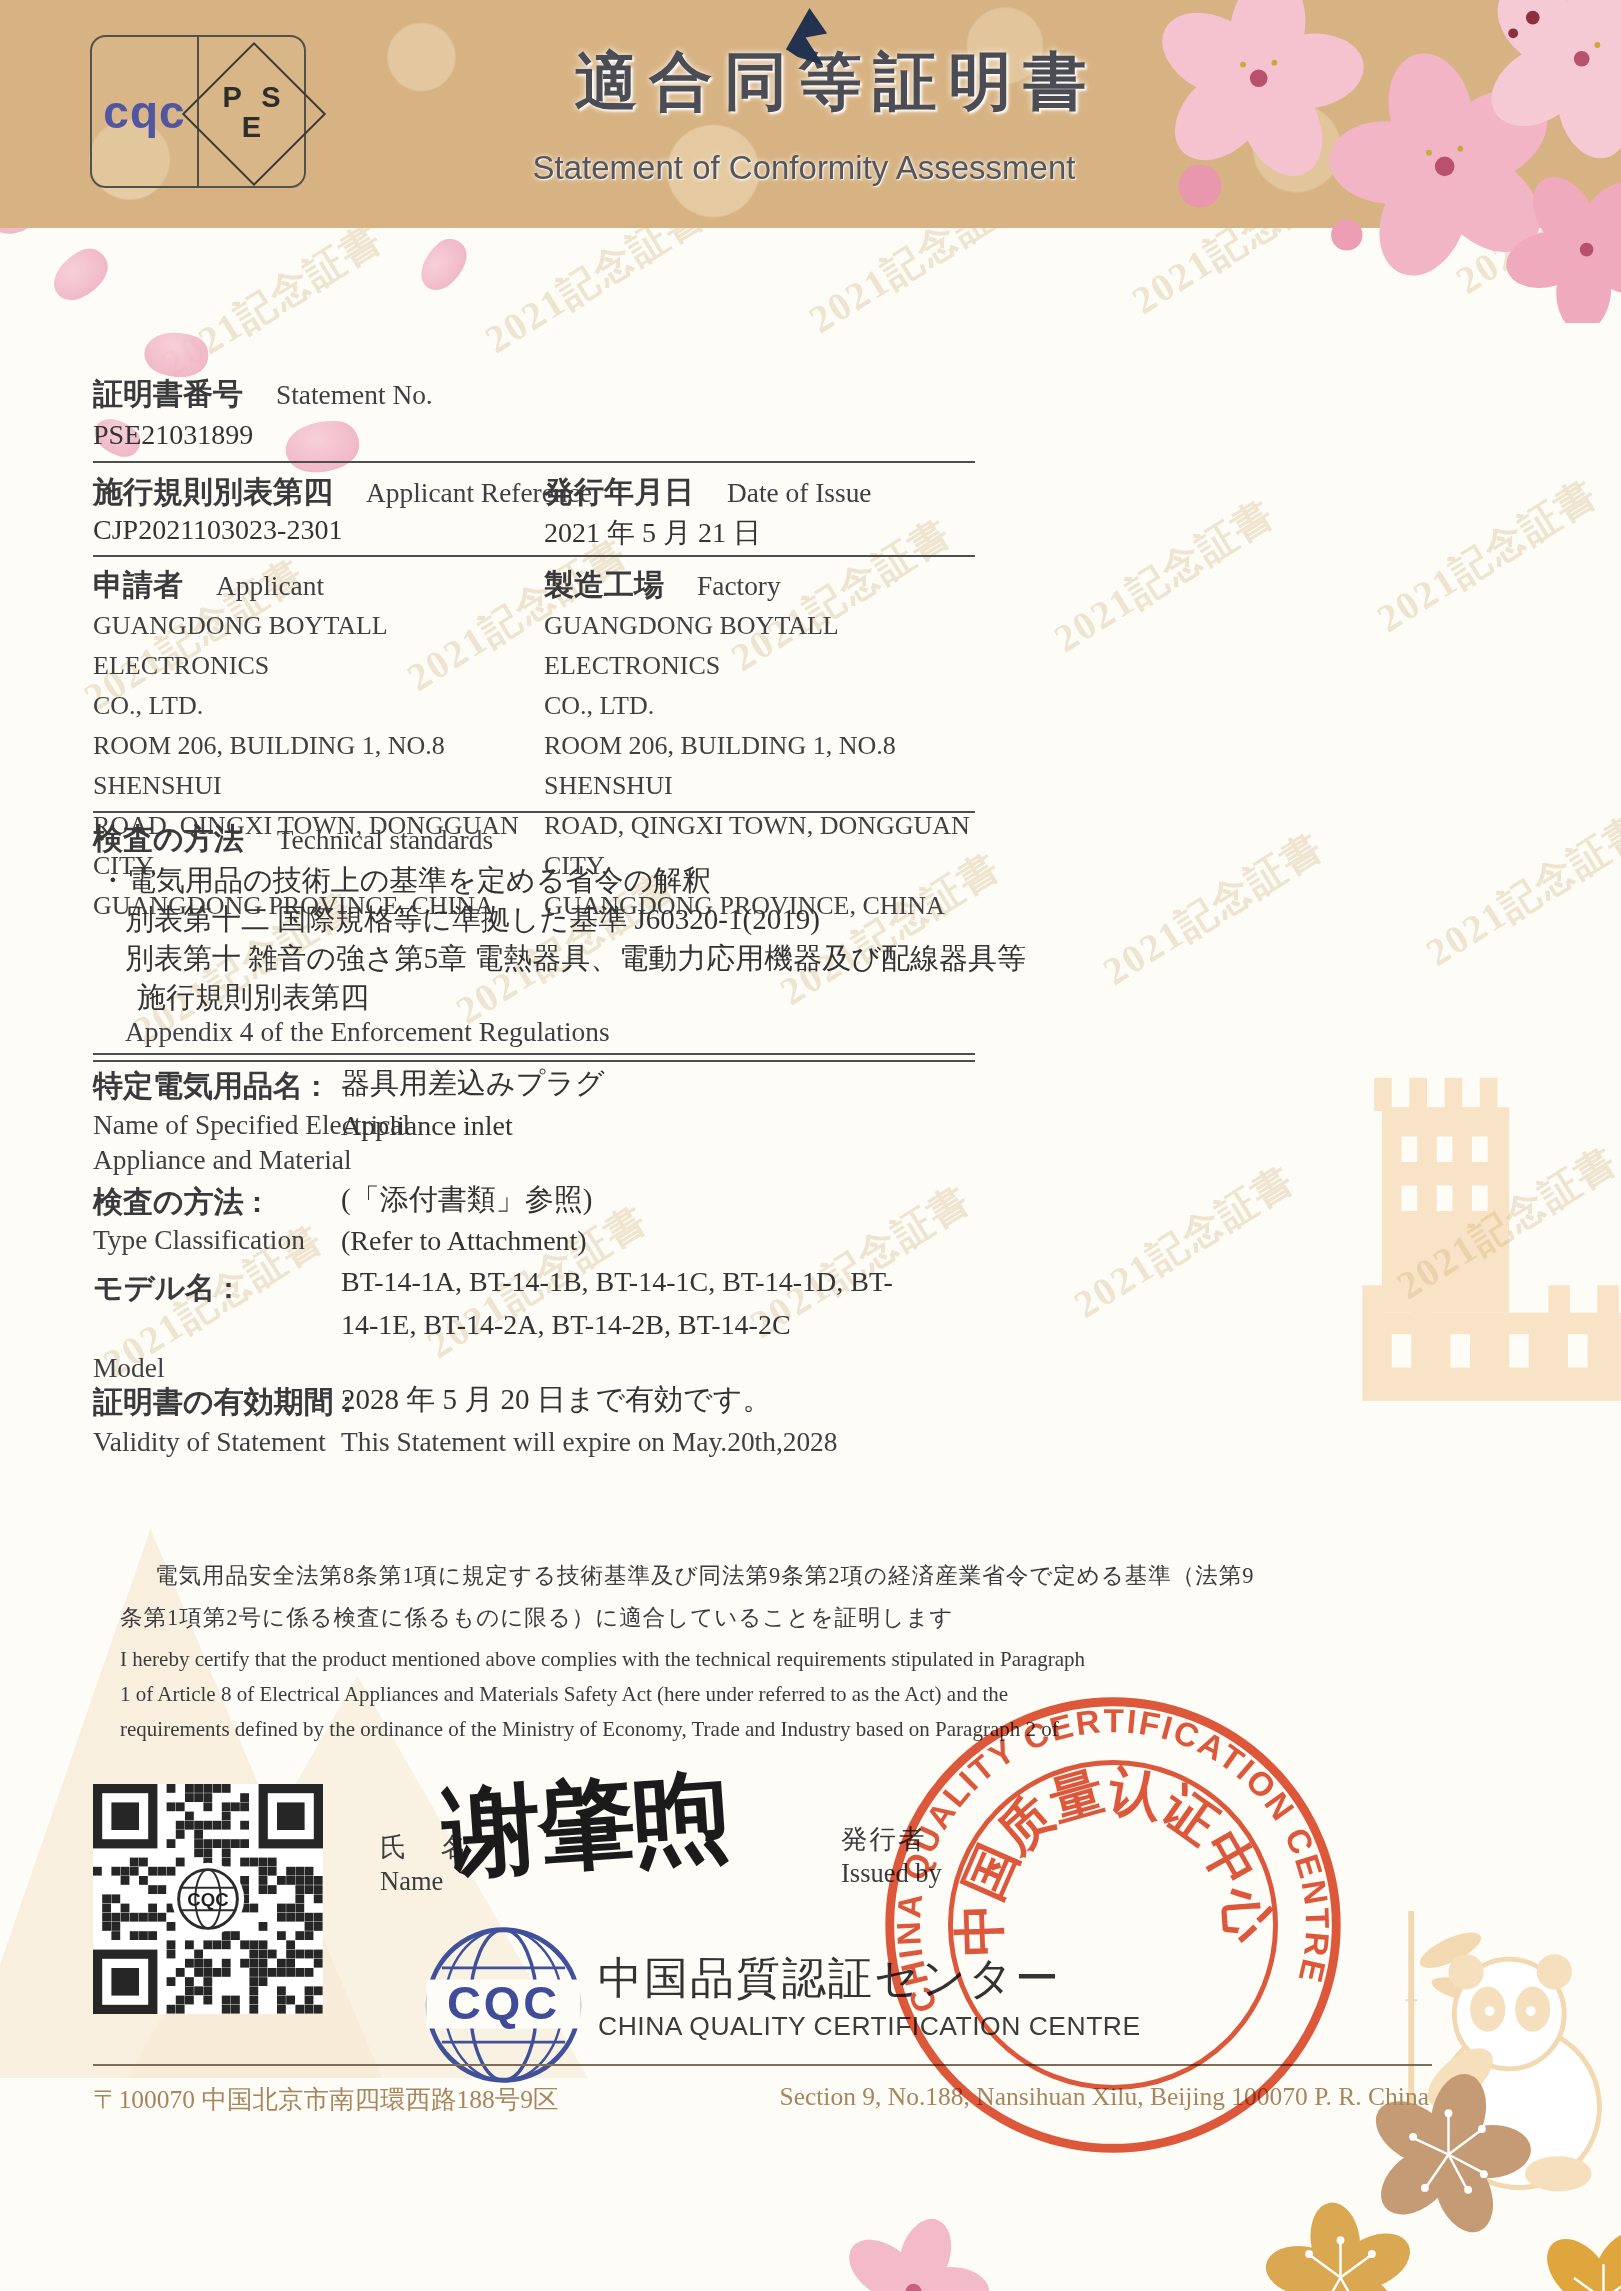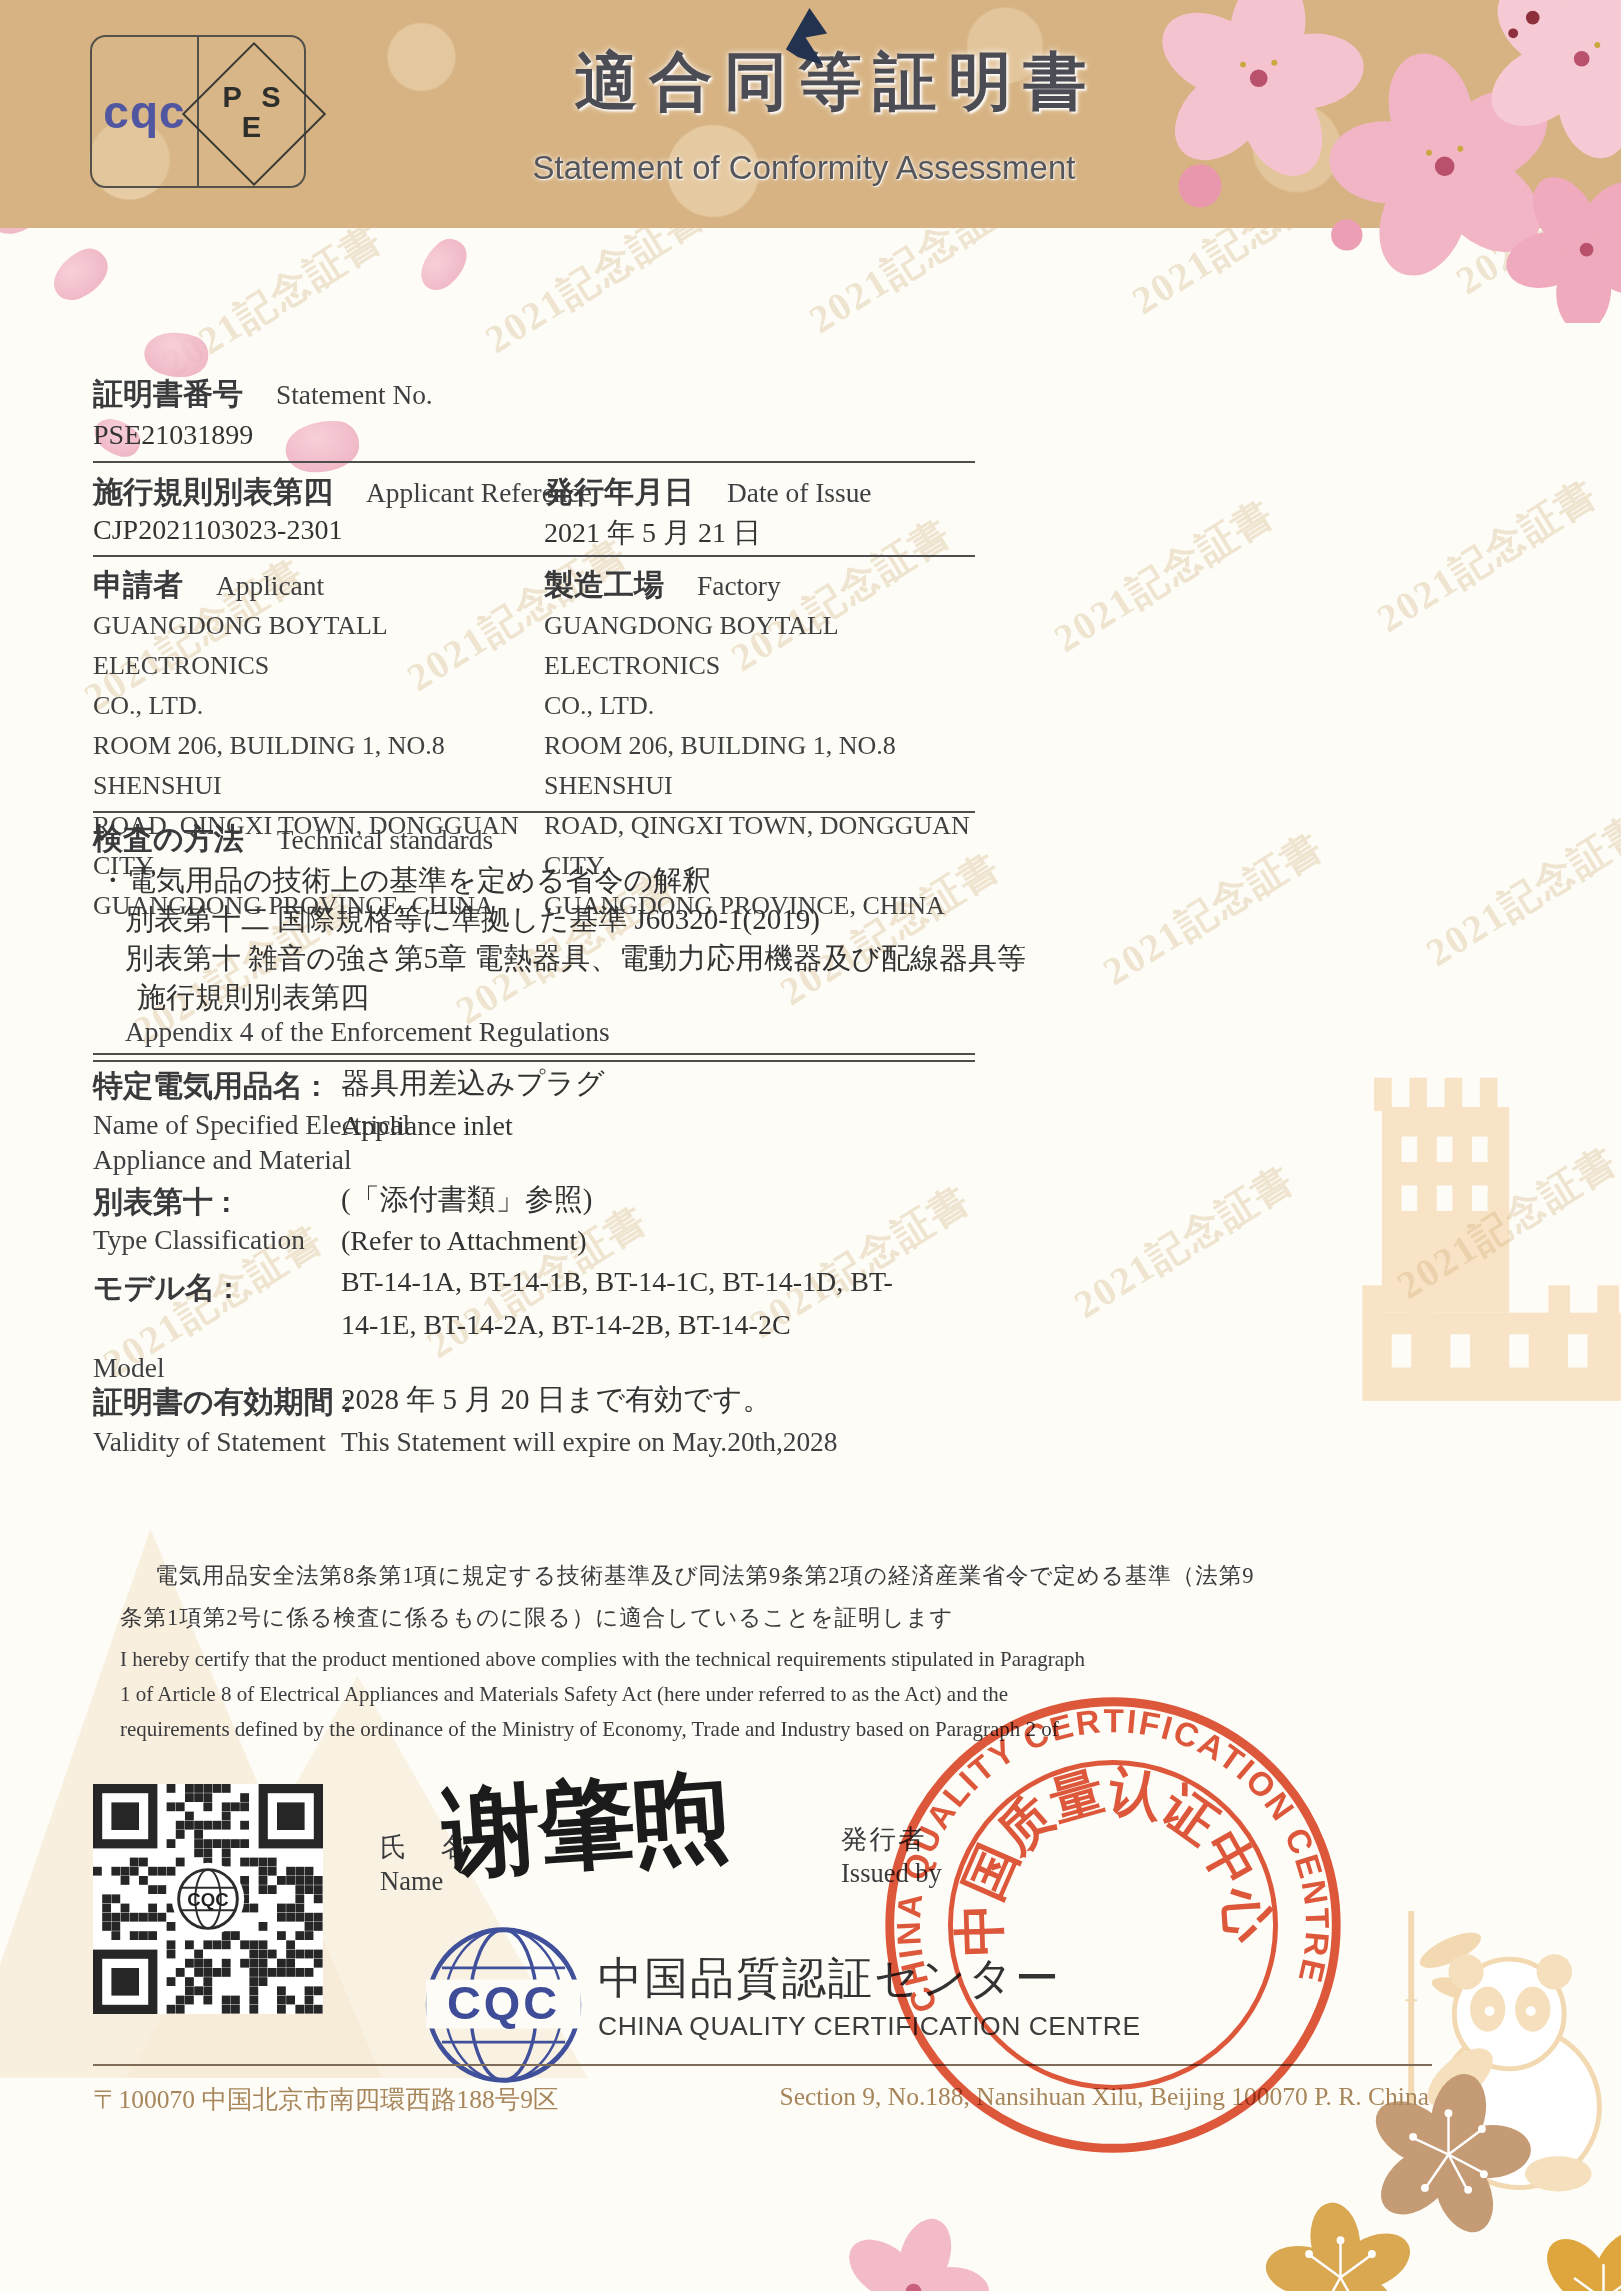--- a/index.html
+++ b/index.html
@@ -345,21 +345,21 @@
   <div class="abs std z2 nowrap" style="left:137px;top:978px">施行規則別表第四</div>
   <div class="abs el z2 nowrap" style="left:125px;top:1017px">Appendix 4 of the Enforcement Regulations</div>
   <div class="drule" style="top:1053px"></div>
 
   <div class="abs jl z2" style="left:93px;top:1066px">特定電気用品名 :</div>
   <div class="abs std z2" style="left:341px;top:1064px">器具用差込みプラグ</div>
   <div class="abs el z2" style="left:93px;top:1110px">Name of Specified Electrical</div>
   <div class="abs val z2" style="left:341px;top:1110px">Appliance inlet</div>
   <div class="abs el z2" style="left:93px;top:1145px">Appliance and Material</div>
 
-  <div class="abs jl z2" style="left:93px;top:1182px">別表第十 :</div>
+  <div class="abs jl z2" style="left:93px;top:1182px">検査の方法 :</div>
   <div class="abs std z2" style="left:341px;top:1180px">(「添付書類」参照)</div>
   <div class="abs el z2" style="left:93px;top:1225px">Type Classification</div>
   <div class="abs val z2" style="left:341px;top:1225px">(Refer to Attachment)</div>
 
   <div class="abs jl z2" style="left:93px;top:1268px">モデル名 :</div>
   <div class="abs val z2 nowrap" style="left:341px;top:1266px">BT-14-1A, BT-14-1B, BT-14-1C, BT-14-1D, BT-</div>
   <div class="abs val z2 nowrap" style="left:341px;top:1309px">14-1E, BT-14-2A, BT-14-2B, BT-14-2C</div>
   <div class="abs el z2" style="left:93px;top:1353px">Model</div>
 
   <div class="abs jl z2" style="left:93px;top:1382px">証明書の有効期間 :</div>

